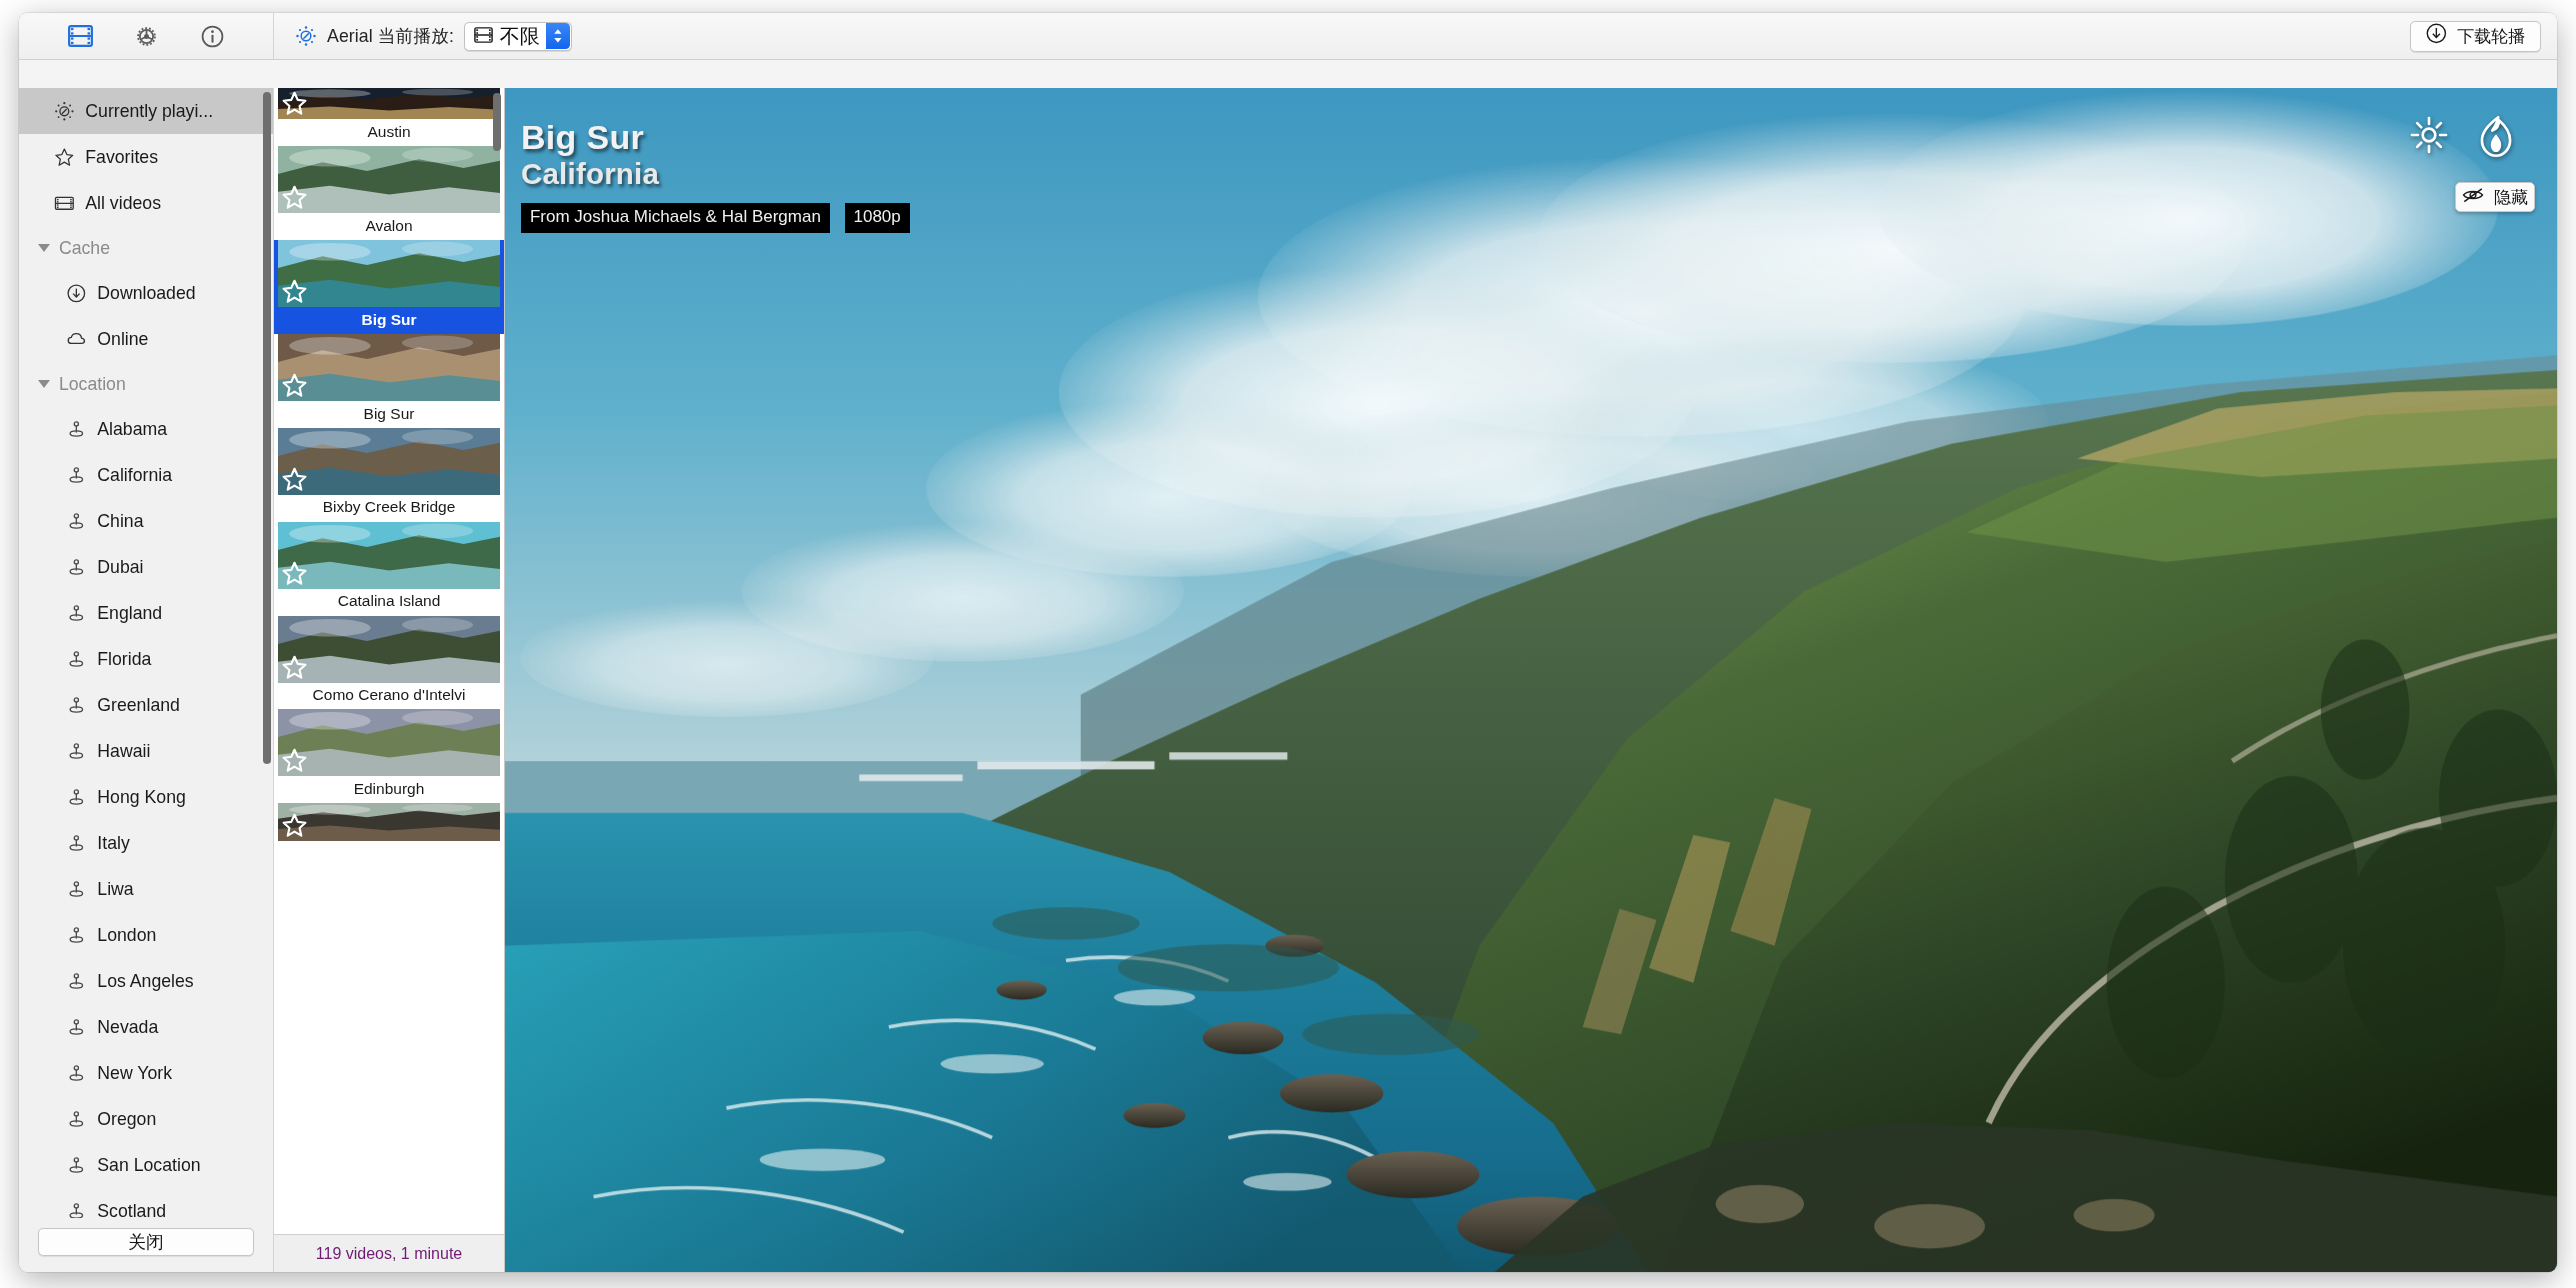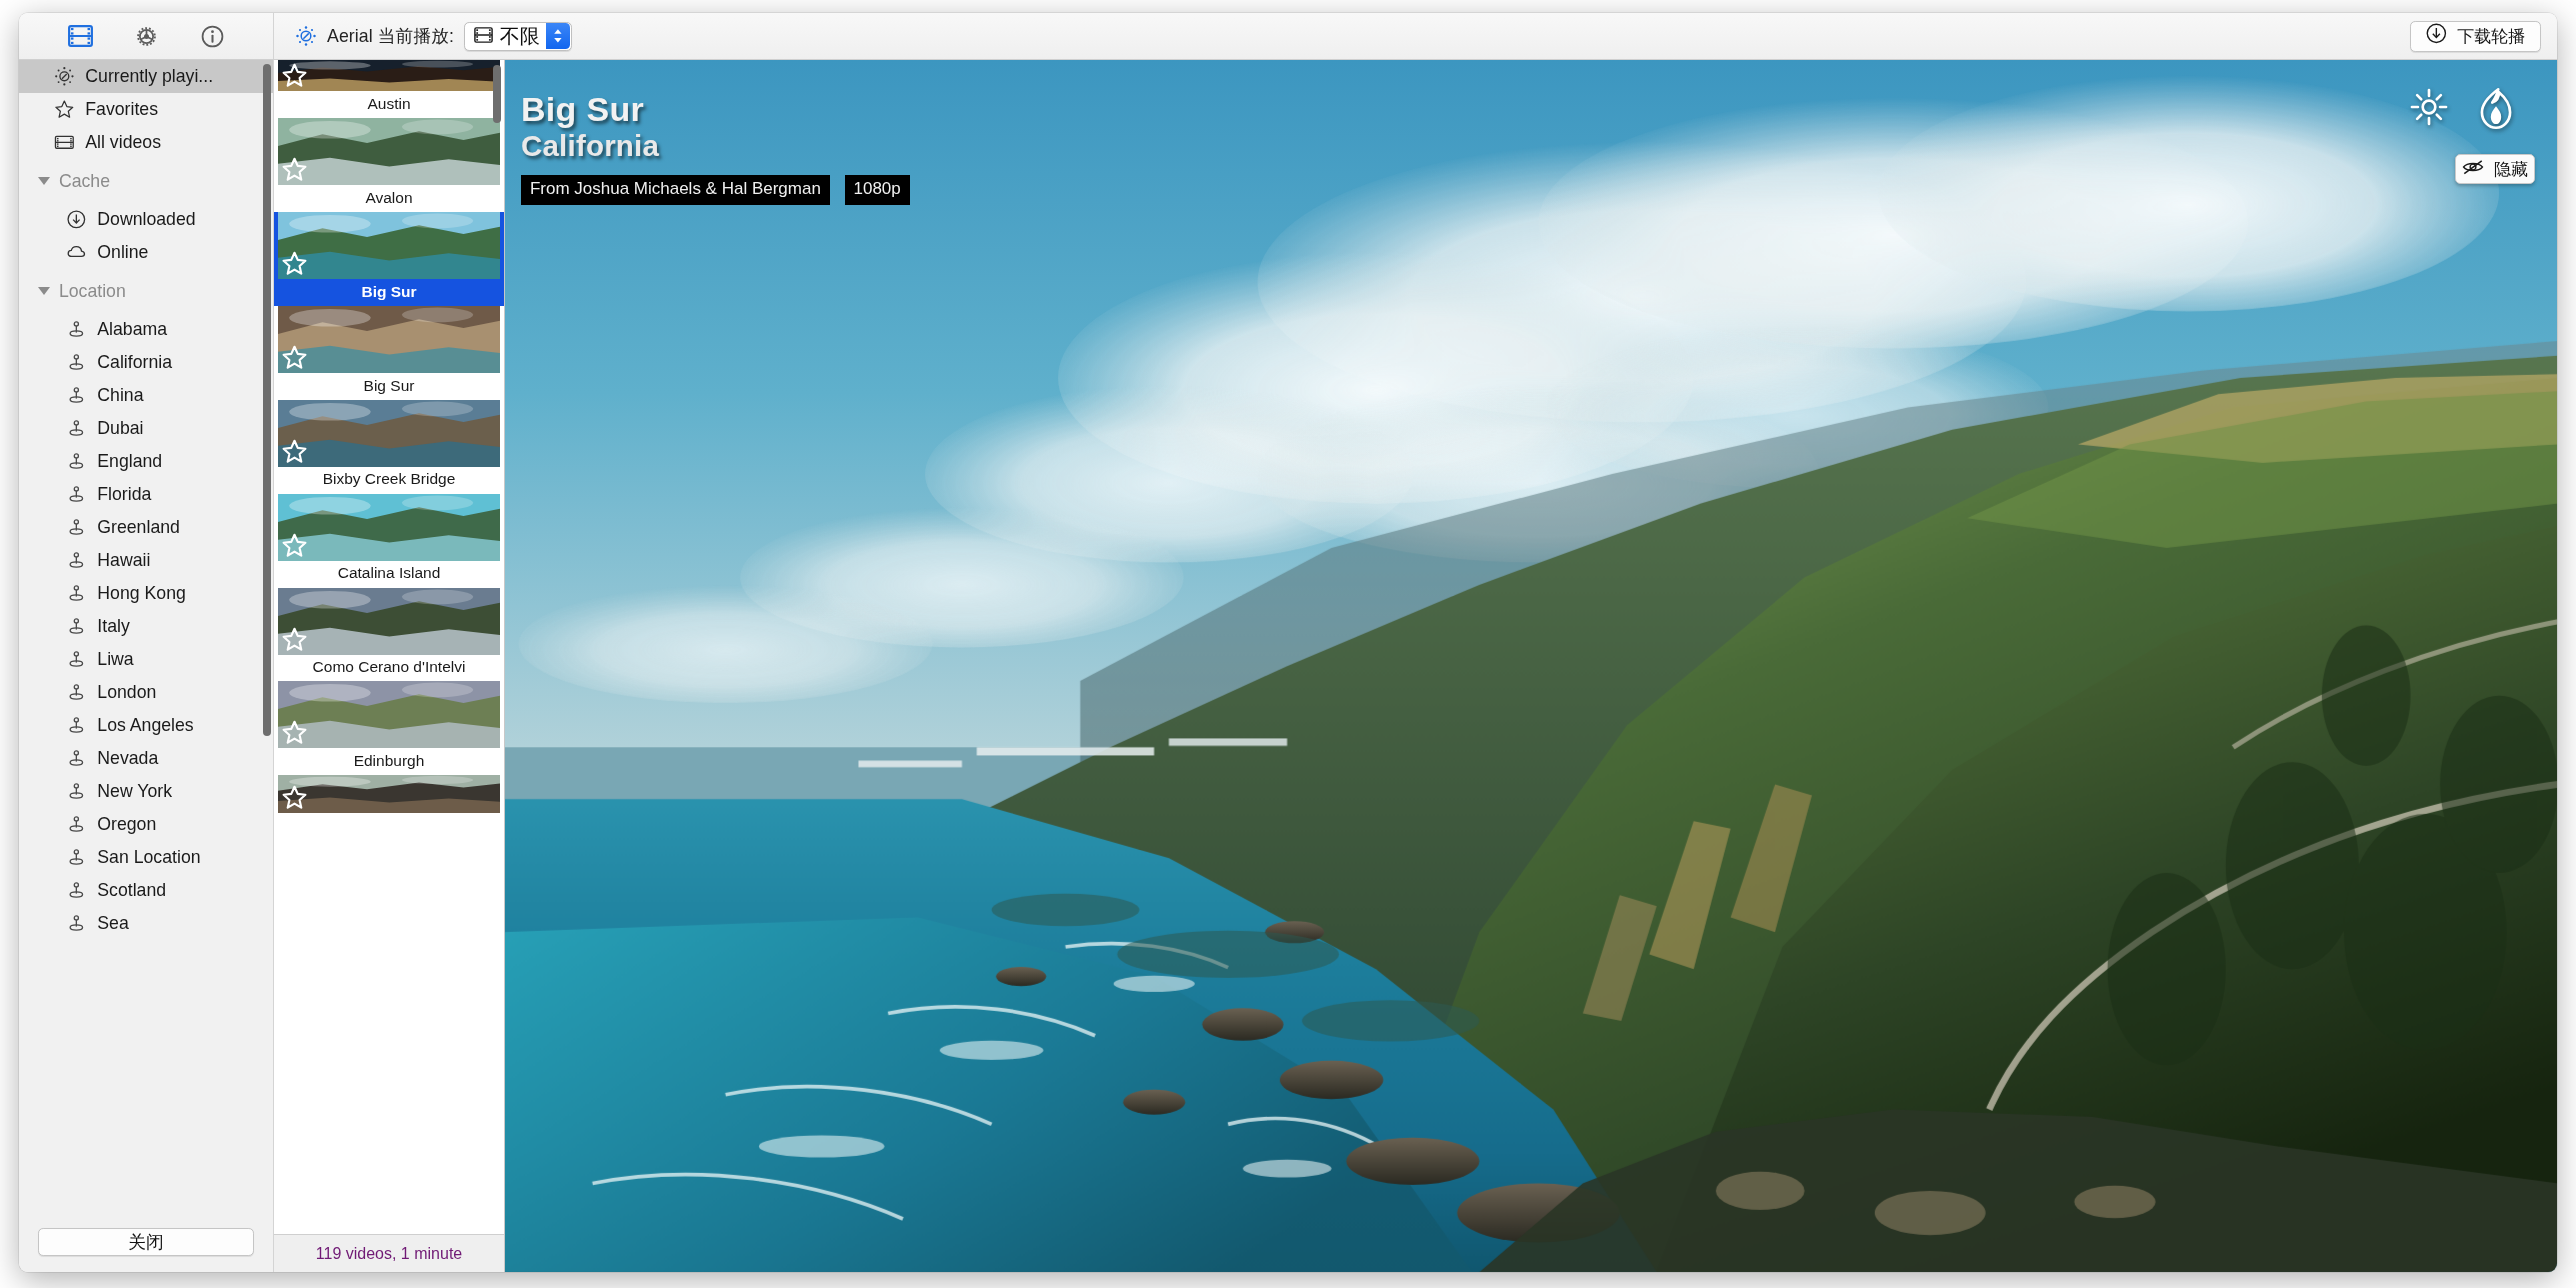--- a/index.html
+++ b/index.html
@@ -14,20 +14,21 @@
   #window {
     position: absolute;
     left: 19px; top: 13.3px;
     width: 2538px; height: 1259px;
     background: #f4f4f4;
     border-radius: 8.9px;
     box-shadow: 0 7.4px 32px rgba(0,0,0,.30), 0 0 0 0.7px rgba(0,0,0,.10);
     overflow: hidden;
     display: flex;
     flex-direction: column;
+    gap: 28px;
   }
 
   
   #toolbar {
     height: 47px;
     flex: 0 0 47px;
     display: flex;
     align-items: stretch;
     background: linear-gradient(#f7f7f7,#ececec);
     border-bottom: 0.7px solid #cfcfcf;
@@ -121,21 +122,21 @@
     flex-direction: column;
     position: relative;
   }
   #sidebar-scroll {
     flex: 1 1 auto;
     overflow: hidden;
     position: relative;
     padding-top: 0;
   }
   .side-row {
-    height: 33px;
+    height: 46px;
     display: flex;
     align-items: center;
     gap: 10.3px;
     padding-left: 34px;
     font-size: 17.7px;
     color: #1a1a1a;
     cursor: default;
     white-space: nowrap;
   }
   .side-row.selected { background: #c8c8c8; }

